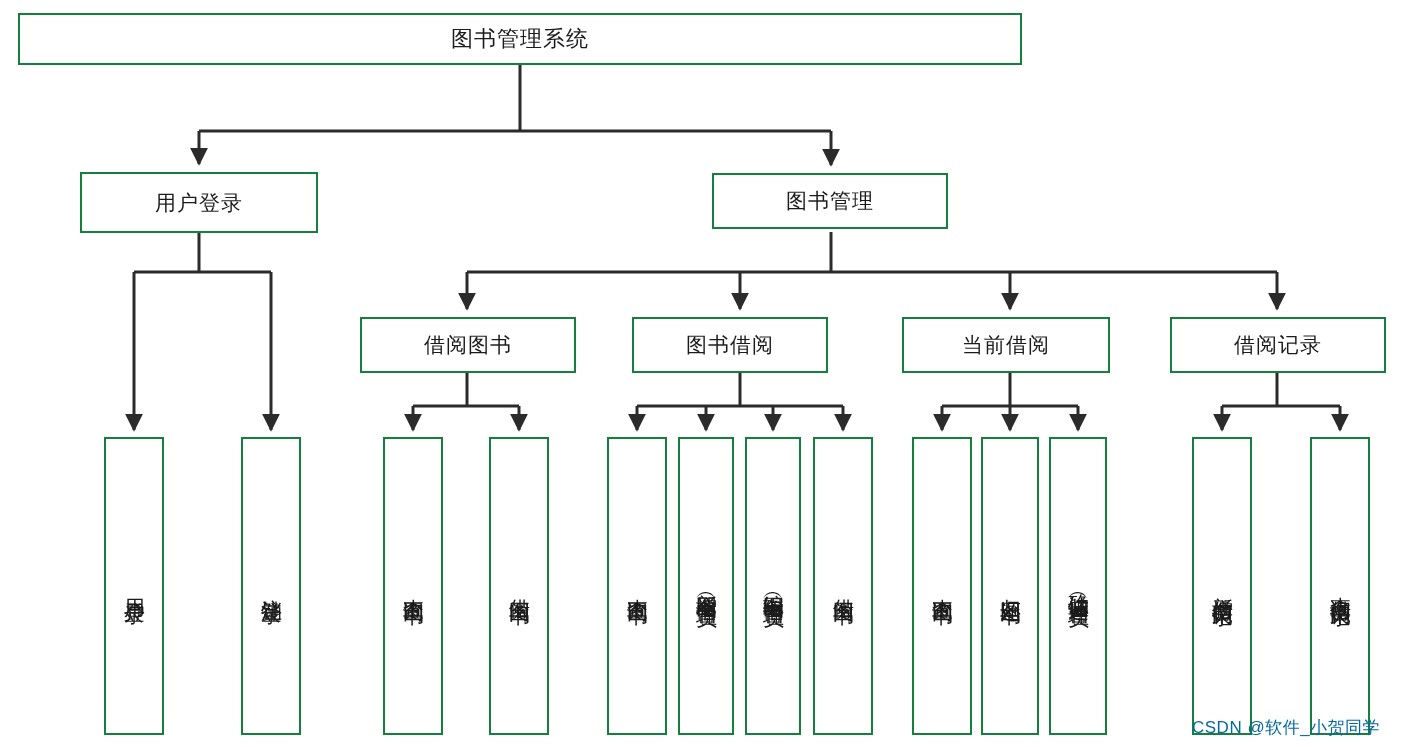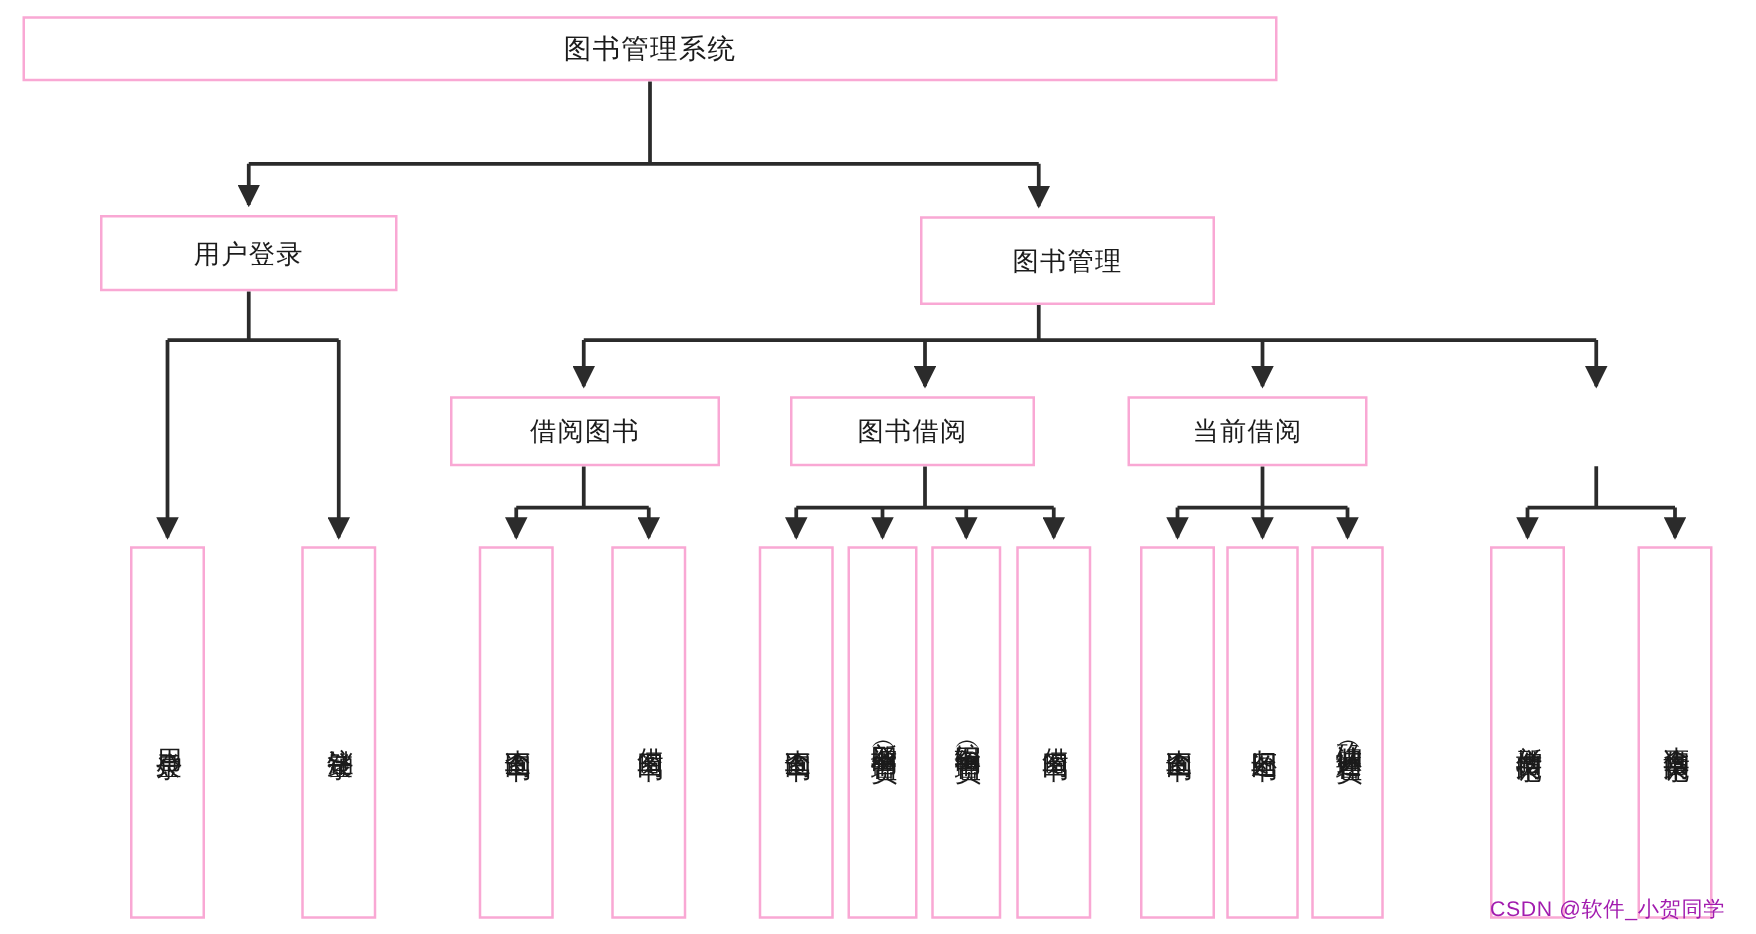--- a/index.html
+++ b/index.html
@@ -4,33 +4,33 @@
 <style>
   html,body{margin:0;padding:0;background:#ffffff;}
   body{
     font-family:"Liberation Sans","DejaVu Sans",sans-serif;
     width:1405px;height:747px;overflow:hidden;position:relative;
   }
   #diagram-root{position:relative;width:1405px;height:747px;background:#ffffff;}
   svg.edges{position:absolute;left:0;top:0;width:1405px;height:747px;}
   .node{
     position:absolute;box-sizing:border-box;
-    border:2px solid #f9a8d4;background:#ffffff;
+    border:2px solid #15803d;background:#ffffff;
     display:flex;align-items:center;justify-content:center;
     color:#1b1b1b;
   }
   .node.horiz{font-size:21px;letter-spacing:1px;}
   .node.root{font-size:22px;letter-spacing:1px;}
   .node.vert{
     writing-mode:vertical-rl;text-orientation:upright;
     font-size:21px;line-height:1.18;letter-spacing:2px;
     padding:6px 0;white-space:normal;
   }
   .watermark{
-    position:absolute;color:#a21caf;font-size:17px;
+    position:absolute;color:#0369a1;font-size:17px;
     letter-spacing:0.5px;white-space:nowrap;pointer-events:none;
   }
 </style>
 </head>
 <body>
 
 <div id="diagram-root">
 
   <svg class="edges" viewBox="0 0 1405 747" xmlns="http://www.w3.org/2000/svg">
     <defs>
@@ -78,25 +78,26 @@
       <path d="M 1277 373 L 1277 406"></path>
       <path d="M 1222 406 L 1340 406"></path>
       <path d="M 1222 406 L 1222 430" marker-end="url(#arrow)"></path>
       <path d="M 1340 406 L 1340 430" marker-end="url(#arrow)"></path>
     </g>
   </svg>
 
   <div class="node root" style="left:18px;top:13px;width:1004px;height:52px;">图书管理系统</div>
 
   <div class="node horiz" style="left:80px;top:172px;width:238px;height:61px;">用户登录</div>
-  <div class="node horiz" style="left:736px;top:173px;width:236px;height:71px;">图书管理</div>
+  <div class="node horiz" style="left:712px;top:173px;width:236px;height:56px;">图书管理</div>
 
   <div class="node horiz" style="left:360px;top:317px;width:216px;height:56px;">借阅图书</div>
   <div class="node horiz" style="left:632px;top:317px;width:196px;height:56px;">图书借阅</div>
-  <div class="node horiz" style="left:902px;top:317px;width:192px;height:56px;">当前借阅</div>
+  <div class="node horiz" style="left:902px;top:317px;width:208px;height:56px;">当前借阅</div>
+  <div class="node horiz" style="left:1170px;top:317px;width:216px;height:56px;">借阅记录</div>
 
   <div class="node vert" style="left:104px;top:437px;width:60px;height:298px;">用户登录</div>
   <div class="node vert" style="left:241px;top:437px;width:60px;height:298px;">注销登录</div>
 
   <div class="node vert" style="left:383px;top:437px;width:60px;height:298px;">查询图书</div>
   <div class="node vert" style="left:489px;top:437px;width:60px;height:298px;">借阅图书</div>
 
   <div class="node vert" style="left:607px;top:437px;width:60px;height:298px;">查询图书</div>
   <div class="node vert" style="left:678px;top:437px;width:56px;height:298px;">新增图书（管理员）</div>
   <div class="node vert" style="left:745px;top:437px;width:56px;height:298px;">编辑图书（管理员）</div>

